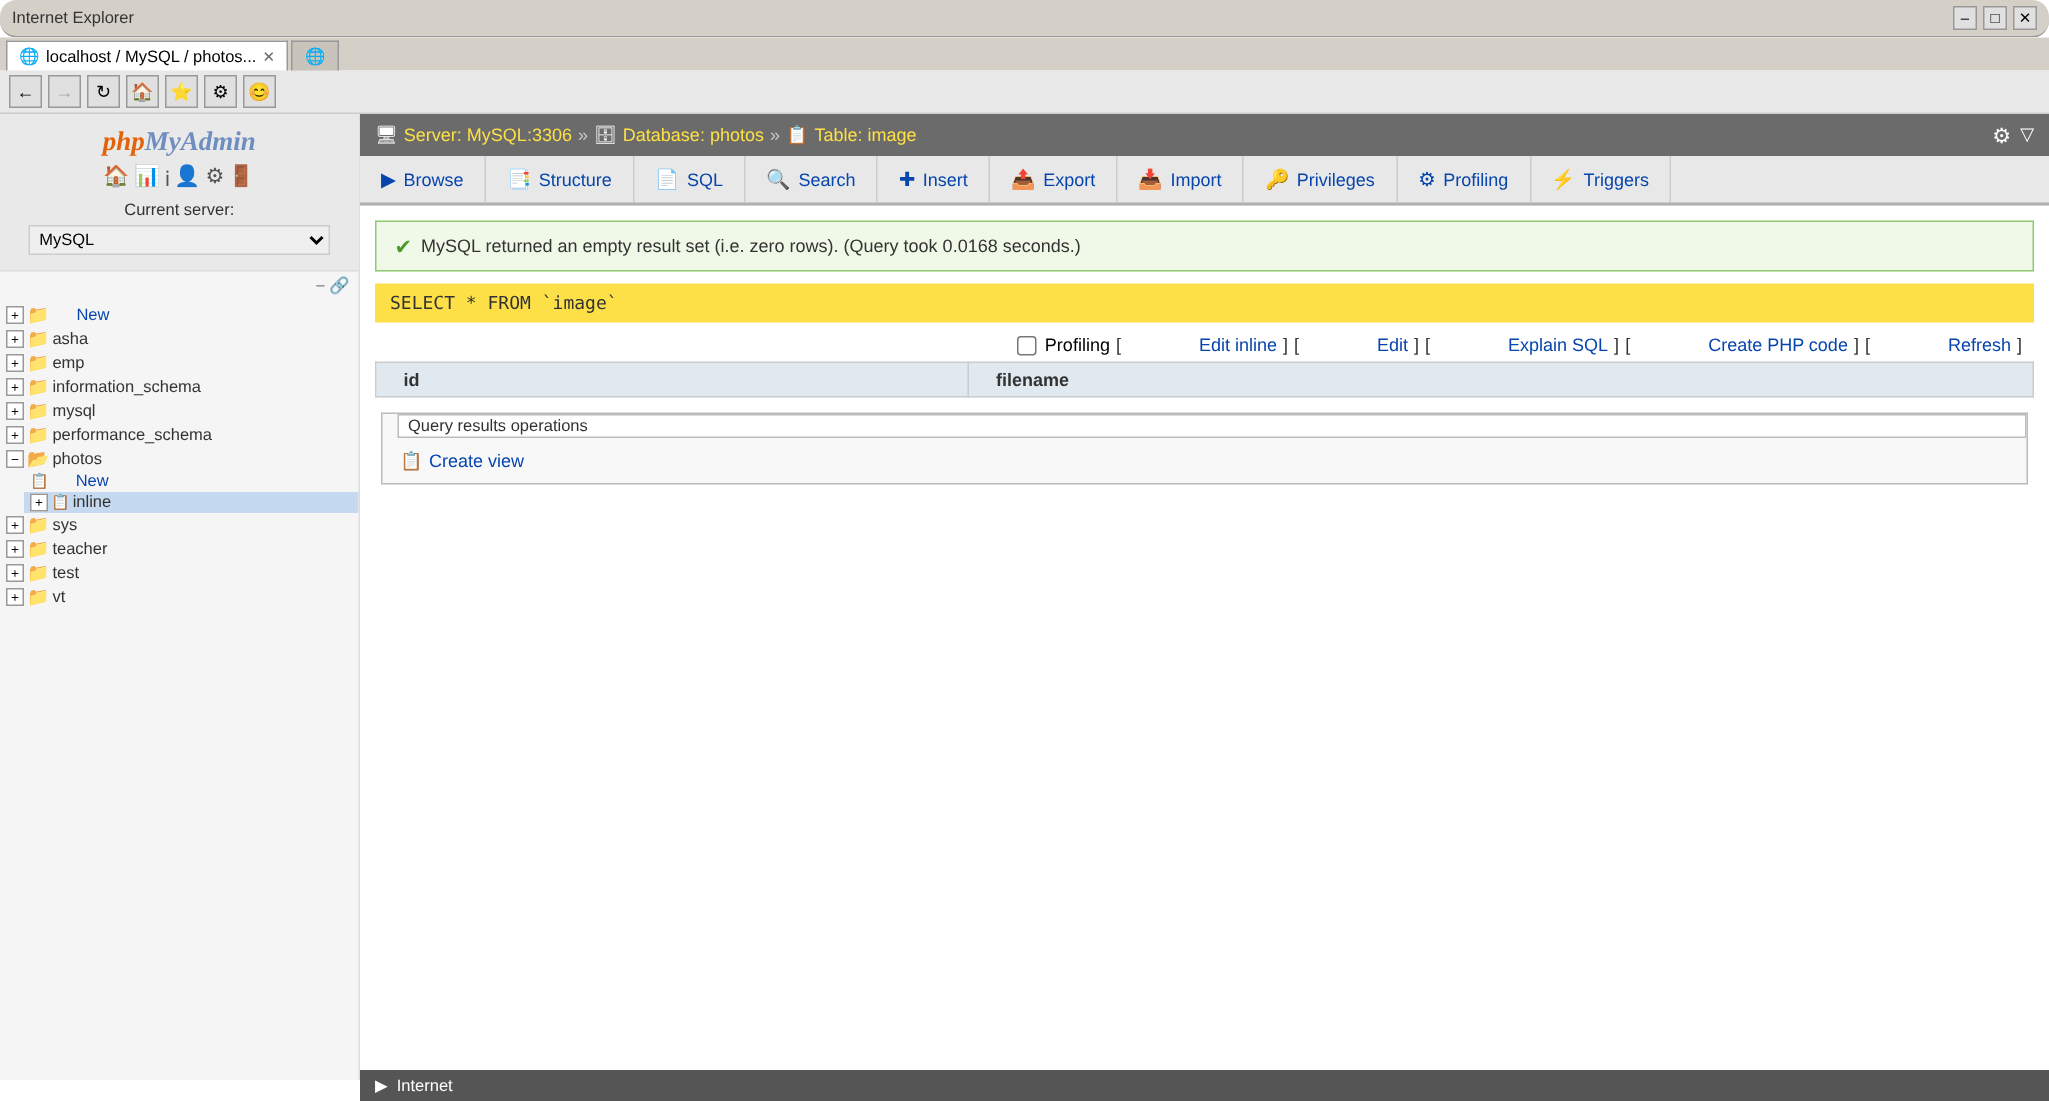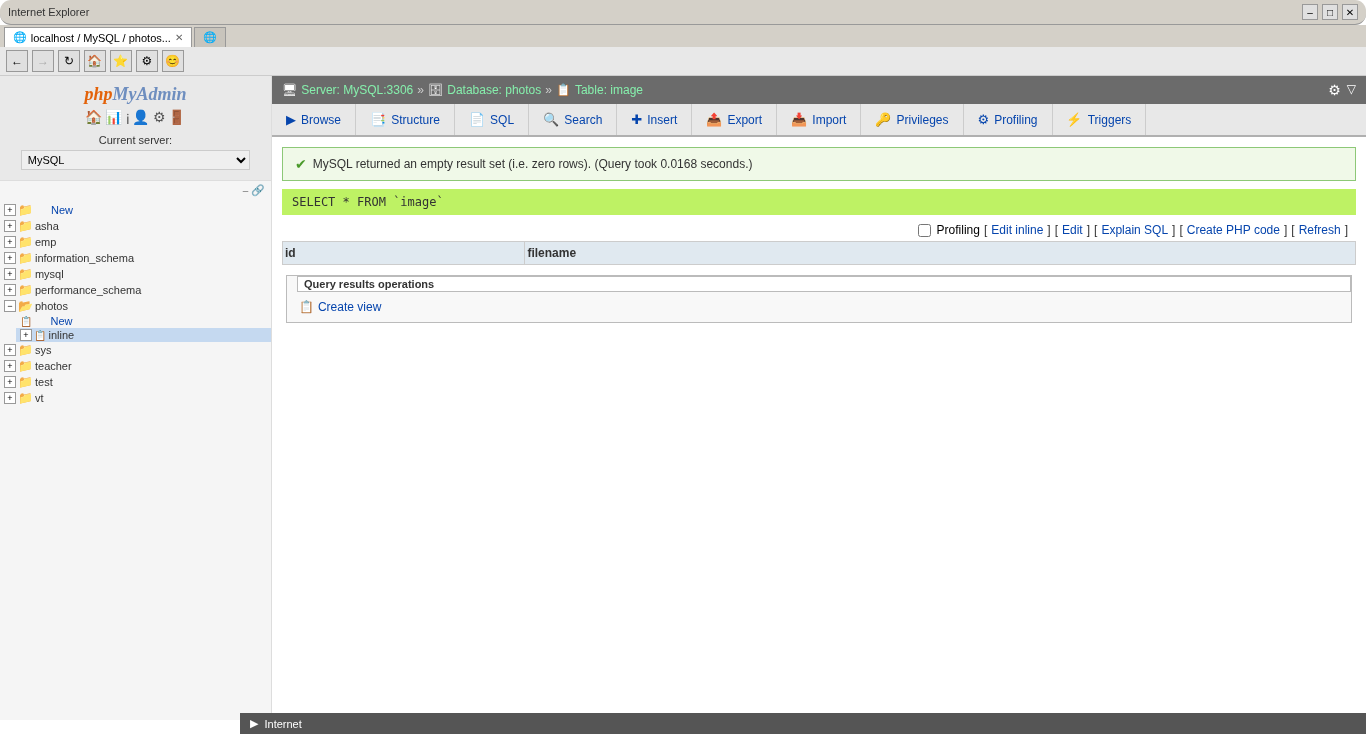--- a/index.html
+++ b/index.html
@@ -14,21 +14,21 @@
     .tab-close { font-size: 10px; color: #666; cursor: pointer; }
 
     .nav-bar { display: flex; align-items: center; gap: 4px; padding: 3px 6px; background: #e8e8e8; border-bottom: 1px solid #ccc; }
     .nav-btn { width: 22px; height: 22px; border: 1px solid #999; background: #e0e0e0; cursor: pointer; display: flex; align-items: center; justify-content: center; font-size: 12px; }
     .address-bar { flex: 1; padding: 2px 6px; border: 1px solid #999; font-size: 11px; background: #fff; }
 
     
     .app-layout { display: flex; height: calc(734px - 90px); }
 
     
-    .sidebar { width: 272px; background: #f5f5f5; border-right: 1px solid #ddd; overflow-y: auto; flex-shrink: 0; }
+    .sidebar { width: 240px; background: #f5f5f5; border-right: 1px solid #ddd; overflow-y: auto; flex-shrink: 0; }
     .sidebar-header { padding: 8px; background: #e9e9e9; border-bottom: 1px solid #ddd; text-align: center; }
     .phpmyadmin-logo { font-family: Georgia, serif; }
     .phpmyadmin-logo .php { color: #e36209; font-size: 18px; font-weight: bold; font-style: italic; }
     .phpmyadmin-logo .myadmin { color: #6e8ebf; font-size: 18px; font-weight: bold; font-style: italic; }
     .sidebar-icons { display: flex; justify-content: center; gap: 3px; padding: 4px; }
     .sidebar-icon { font-size: 14px; cursor: pointer; color: #555; }
     .server-label { font-size: 11px; color: #333; text-align: center; padding: 2px; }
     .server-select { width: 90%; margin: 2px 5%; font-size: 11px; padding: 2px; border: 1px solid #ccc; }
     .sidebar-tabs { display: flex; border-bottom: 1px solid #ddd; }
     .sidebar-tab { flex: 1; text-align: center; padding: 3px; font-size: 11px; cursor: pointer; color: #0645ad; border-bottom: 2px solid transparent; }
@@ -43,50 +43,50 @@
     .tree-label { font-size: 11px; color: #333; }
     .tree-children { padding-left: 16px; }
     .tree-new { color: #0645ad; font-size: 11px; padding-left: 16px; }
 
     
     .main-content { flex: 1; overflow-y: auto; background: #fff; }
 
     
     .breadcrumb-bar { background: #6b6b6b; color: #fff; padding: 6px 10px; font-size: 12px; display: flex; justify-content: space-between; align-items: center; }
     .breadcrumb { display: flex; align-items: center; gap: 4px; }
-    .breadcrumb-item { color: #86efac; text-decoration: none; display: flex; align-items: center; gap: 3px; }
+    .breadcrumb-item { color: #fde047; text-decoration: none; display: flex; align-items: center; gap: 3px; }
     .breadcrumb-sep { color: #ccc; }
     .breadcrumb-gear { cursor: pointer; color: #fff; font-size: 14px; }
     .breadcrumb-right { display: flex; gap: 6px; }
     .breadcrumb-right-btn { color: #fff; font-size: 12px; cursor: pointer; }
 
     
     .tab-nav { display: flex; background: #e8e8e8; border-bottom: 2px solid #b0b0b0; }
     .tab-nav-item { padding: 8px 14px; font-size: 12px; cursor: pointer; color: #0645ad; display: flex; align-items: center; gap: 5px; border-right: 1px solid #ccc; }
     .tab-nav-icon { font-size: 13px; }
 
     
     .content-area { padding: 10px; }
 
     
     .success-msg { background: #f0f9e8; border: 1px solid #8dc877; padding: 8px 12px; margin-bottom: 8px; color: #333; font-size: 12px; display: flex; align-items: center; gap: 6px; }
     .success-icon { color: #4a9a2a; font-size: 14px; }
 
     
-    .sql-query { background: #bef264; padding: 6px 10px; border: none; margin-bottom: 4px; font-family: monospace; font-size: 12px; color: #333; }
+    .sql-query { background: #fde047; padding: 6px 10px; border: none; margin-bottom: 4px; font-family: monospace; font-size: 12px; color: #333; }
 
     
     .profiling-row { display: flex; justify-content: flex-end; align-items: center; gap: 4px; padding: 4px 8px; font-size: 12px; }
-    .profiling-row a { color: #0645ad; text-decoration: none; }
+    .profiling-row a { color: #0645ad; text-decoration: none; margin-left: 48px; }
     .profiling-check { margin-right: 2px; }
     .bracket { color: #333; }
 
     
     .results-table { width: 100%; border-collapse: collapse; margin-bottom: 10px; }
-    .results-table th { background: #e0e9f0; border: 1px solid #ccc; padding: 4px 2px; text-align: left; font-size: 12px; color: #333; }
+    .results-table th { background: #e0e9f0; border: 1px solid #ccc; padding: 4px 18px; text-align: left; font-size: 12px; color: #333; }
     .create-view-link { color: #0645ad; text-decoration: none; font-size: 12px; display: flex; align-items: center; gap: 4px; }
 
     
     .console-bar { position: fixed; bottom: 0; left: 240px; right: 0; background: #555; color: #fff; padding: 4px 10px; font-size: 11px; cursor: pointer; display: flex; align-items: center; gap: 6px; }
 
     
     ::-webkit-scrollbar { width: 8px; }
     ::-webkit-scrollbar-track { background: #f1f1f1; }
     ::-webkit-scrollbar-thumb { background: #bbb; }
 
@@ -96,21 +96,21 @@
       padding: 0;
       background: #f8f8f8;
     }
     .fieldset-legend {
       margin-left: 10px;
       background: #fff;
       border: 1px solid #bbb;
       padding: 1px 6px;
       font-size: 11px;
       color: #333;
-      font-weight: bold;
+      font-weight: normal;
     }
     .fieldset-body {
       padding: 8px 12px;
     }
   </style>
 </head>
 <body>
 
 <div class="title-bar">
   <span style="font-size:11px; color:#333;">Internet Explorer</span>

